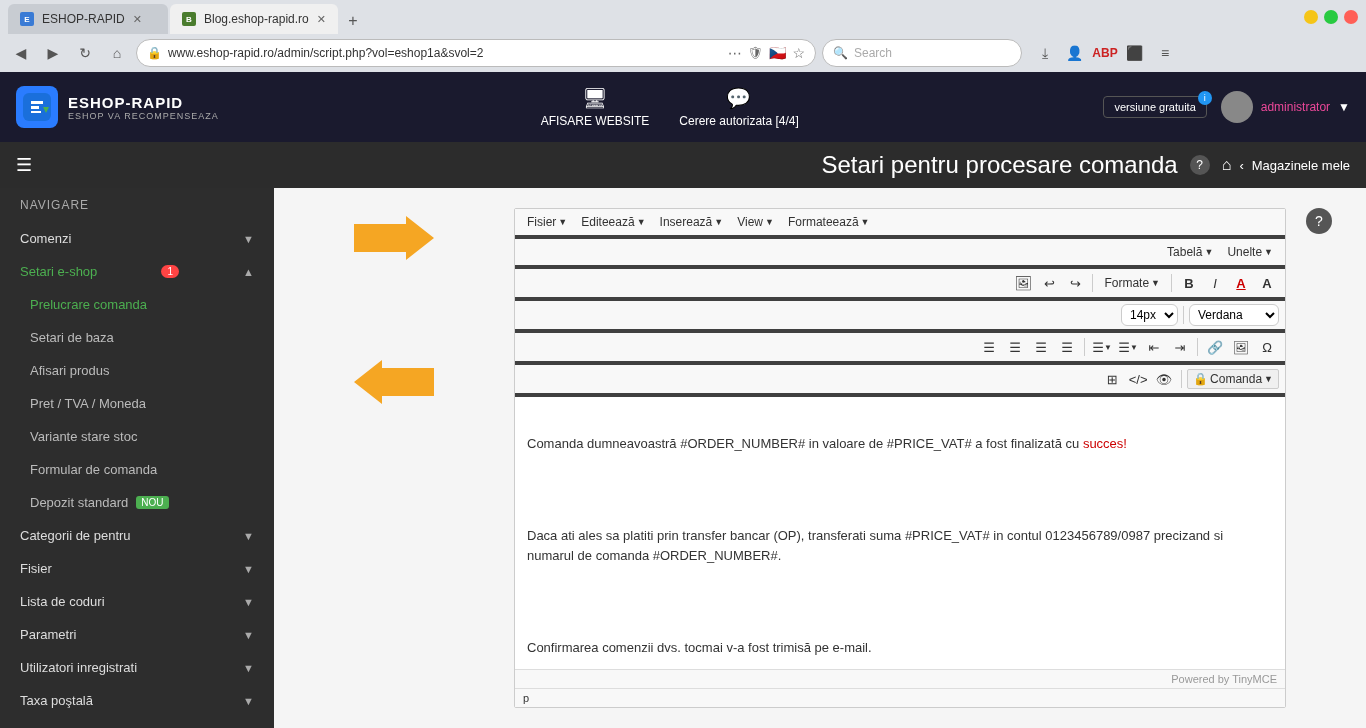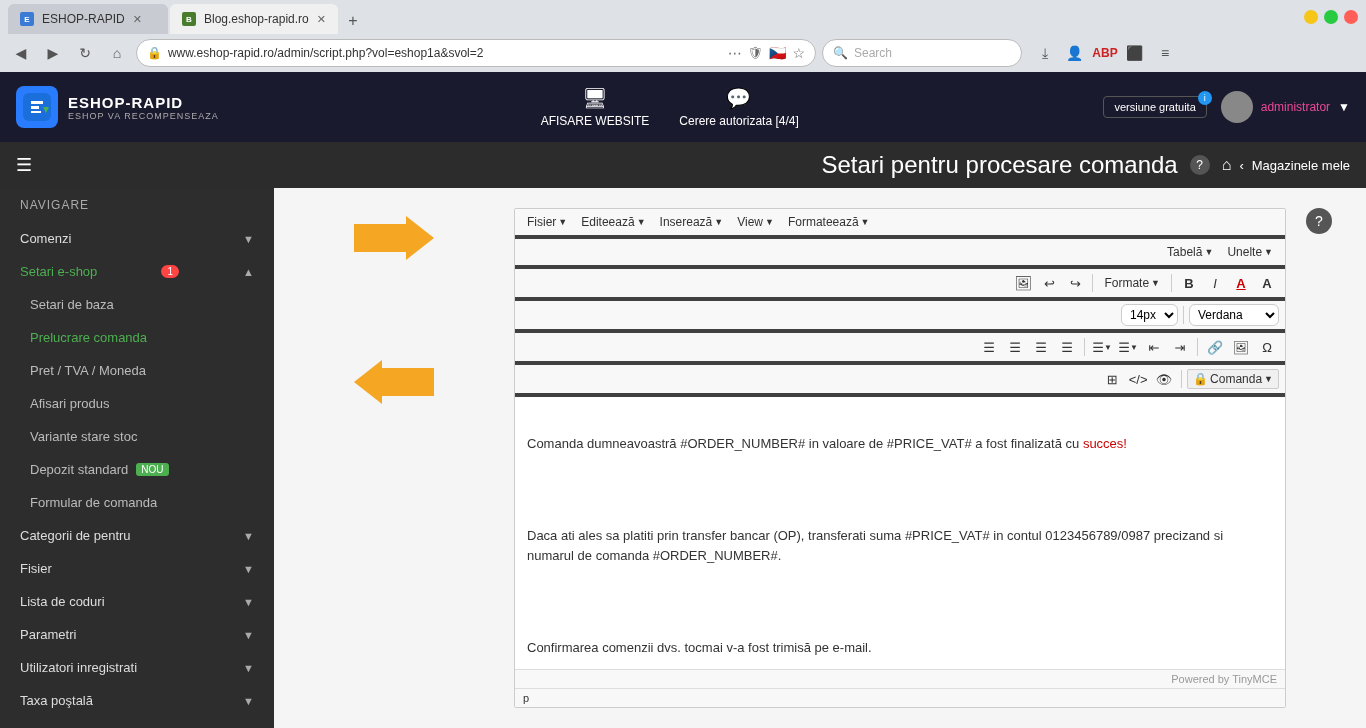--- a/index.html
+++ b/index.html
@@ -218,47 +218,47 @@
           <span>Comenzi</span>
           <span class="chevron">▼</span>
         </div>
 
         <div class="sidebar-item active">
           <span>Setari e-shop</span>
           <span class="badge">1</span>
           <span class="chevron">▲</span>
         </div>
 
+        <div class="sidebar-item sub active-sub">
+          <span>Prelucrare comanda</span>
+        </div>
+
         <div class="sidebar-item sub">
           <span>Setari de baza</span>
         </div>
 
-        <div class="sidebar-item sub active-sub">
-          <span>Prelucrare comanda</span>
+        <div class="sidebar-item sub">
+          <span>Afisari produs</span>
         </div>
 
         <div class="sidebar-item sub">
           <span>Pret / TVA / Moneda</span>
         </div>
 
         <div class="sidebar-item sub">
-          <span>Afisari produs</span>
+          <span>Variante stare stoc</span>
         </div>
 
         <div class="sidebar-item sub">
-          <span>Variante stare stoc</span>
+          <span>Formular de comanda</span>
         </div>
 
         <div class="sidebar-item sub" style="justify-content:flex-start; gap:8px;">
           <span>Depozit standard</span>
           <span class="badge-new">NOU</span>
-        </div>
-
-        <div class="sidebar-item sub">
-          <span>Formular de comanda</span>
         </div>
 
         <div class="sidebar-item">
           <span>Categorii de pentru</span>
           <span class="chevron">▼</span>
         </div>
 
         <div class="sidebar-item">
           <span>Fisier</span>
           <span class="chevron">▼</span>

